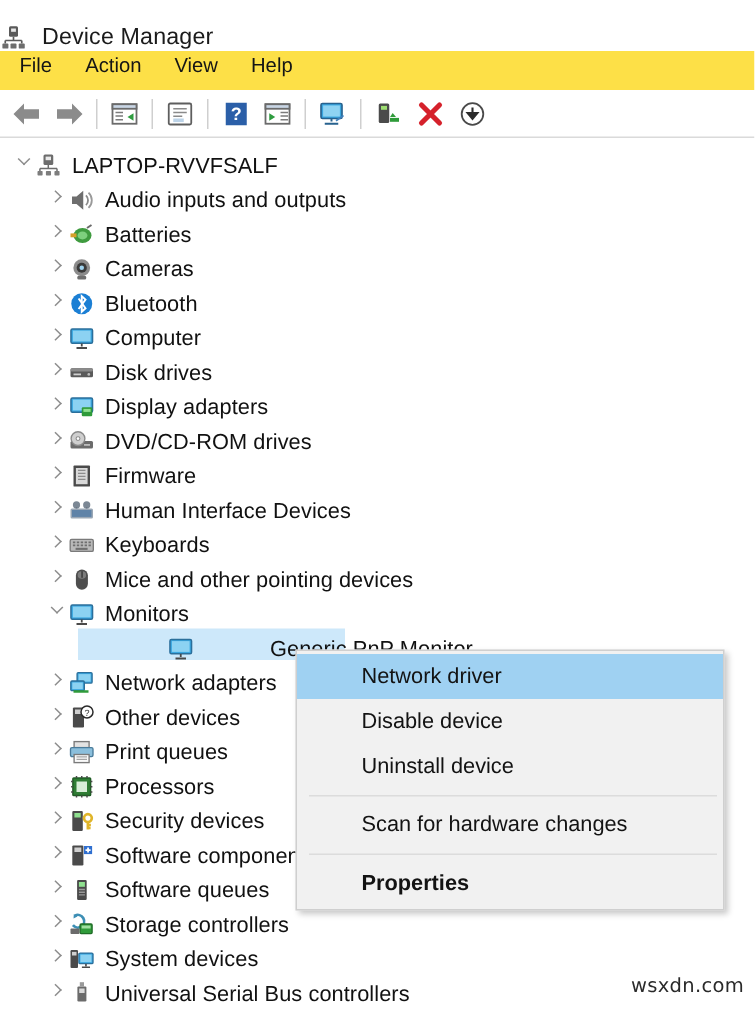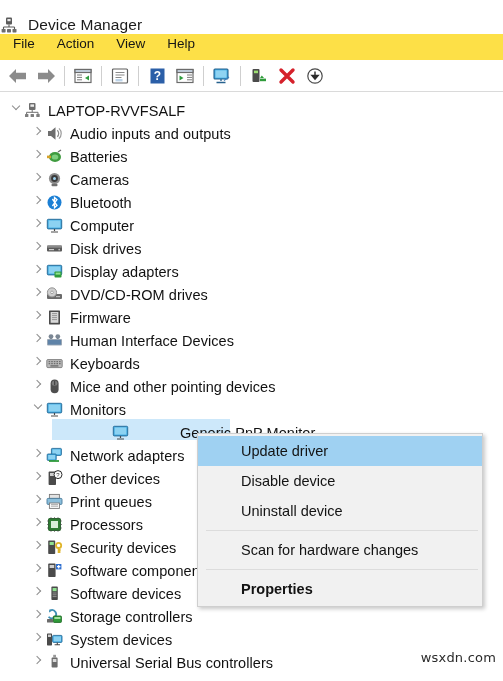--- a/index.html
+++ b/index.html
@@ -605,21 +605,21 @@
       <span class="twisty">
         <i class="chev right"></i>
       </span>
       <span class="node-icon">
         <svg width="17" height="17" viewBox="0 0 17 17">
           <rect x="5.4" y="1.6" width="6.4" height="13.4" rx=".8" fill="#4a4a4a"></rect>
           <rect x="6.6" y="3" width="4" height="3.2" fill="#8fe08f"></rect>
           <path d="M6.6 8h4 M6.6 9.8h4 M6.6 11.6h4" stroke="#9a9a9a" stroke-width=".9"></path>
         </svg>
       </span>
-      <span class="node-label">Software devices</span>
+      <span class="node-label">Software queues</span>
     </div>
     <div class="tree-row lvl1">
       <span class="twisty">
         <i class="chev right"></i>
       </span>
       <span class="node-icon">
         <svg width="17" height="17" viewBox="0 0 17 17">
           <path d="M4 2.4 a4.2 4.2 0 1 1 -1.4 6.4" stroke="#3d8fb5" stroke-width="1.8" fill="none"></path>
           <path d="M3.2 1.4 L5.6 3 L3 4.4 Z" fill="#3d8fb5"></path>
           <rect x="7.4" y="8" width="8" height="6.4" rx=".7" fill="#2f9b3a" stroke="#1f6c26" stroke-width=".9"></rect>
@@ -653,21 +653,21 @@
           <rect x="5.6" y="3.6" width="6" height="10" rx=".8" fill="#6b6b6b"></rect>
           <rect x="6.8" y="5" width="3.6" height="3" fill="#d9d9d9"></rect>
           <rect x="7.2" y=".8" width="2.8" height="3" fill="#9a9a9a"></rect>
         </svg>
       </span>
       <span class="node-label">Universal Serial Bus controllers</span>
     </div>
   </div>
 
 <div id="contextmenu">
-    <div class="cm-item highlight">Update driver</div>
+    <div class="cm-item highlight">Network driver</div>
     <div class="cm-item">Disable device</div>
     <div class="cm-item">Uninstall device</div>
     <div class="cm-sep"></div>
     <div class="cm-item">Scan for hardware changes</div>
     <div class="cm-sep"></div>
     <div class="cm-item bold">Properties</div>
   </div>
 
 <div id="watermark">wsxdn.com</div>
 

